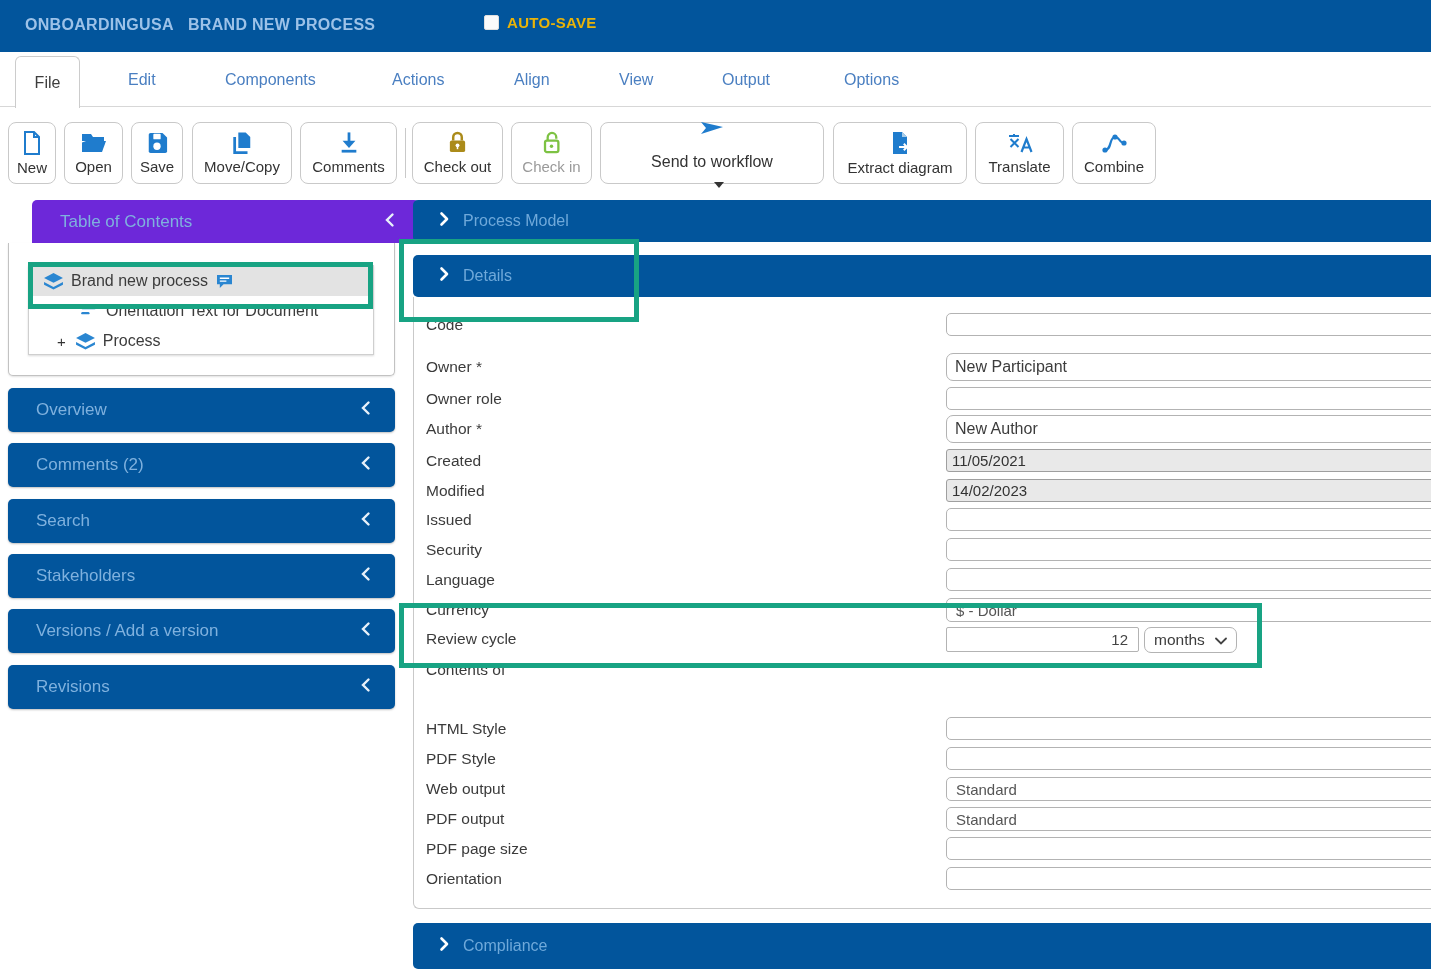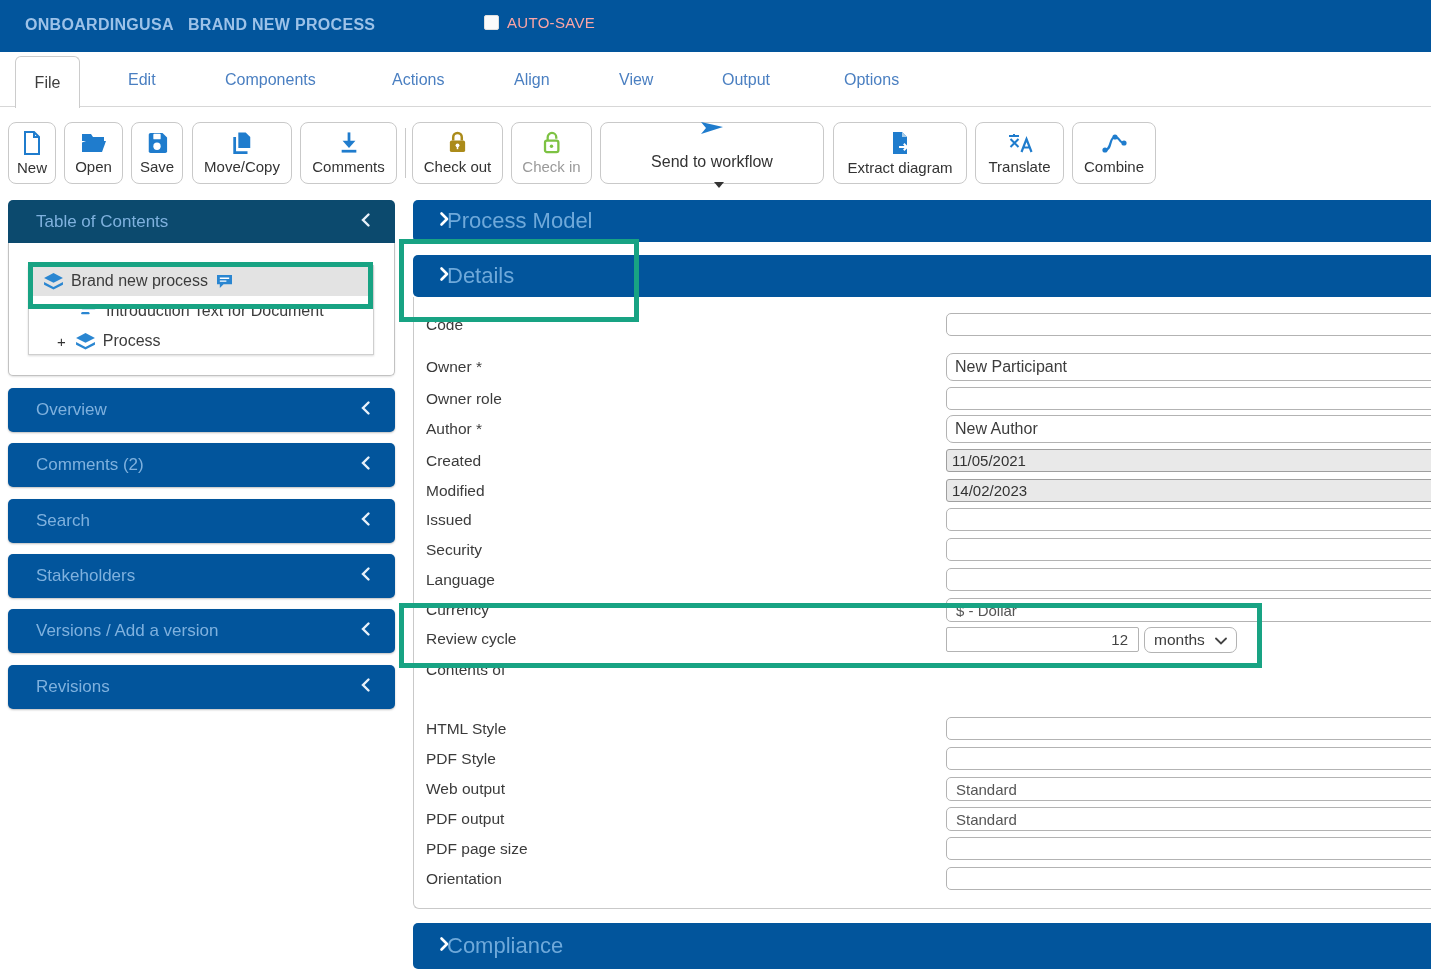--- a/index.html
+++ b/index.html
@@ -6,53 +6,53 @@
   html,body { background:#fff; }
   body { font-family:"Liberation Sans", sans-serif; }
   #canvas { position:relative; width:1431px; height:980px; overflow:hidden; background:#fff; }
 
   
   .topbar { position:absolute; left:0; top:0; width:100%; height:52px; background:#02559c; }
   .brand { position:absolute; left:25px; top:16px; font-size:16px; font-weight:bold; color:#9dc2e8; letter-spacing:.3px; }
   .doc-title { position:absolute; left:188px; top:16px; font-size:16px; font-weight:bold; color:#9dc2e8; letter-spacing:.3px; }
   .autosave { position:absolute; left:484px; top:14px; display:flex; align-items:center; gap:8px; }
   .autosave .cb { width:15px; height:15px; background:#fbfbfb; border:1px solid #e0e0e0; border-radius:2px; }
-  .autosave .cb-label { font-size:15px; font-weight:normal; color:#fca5a5; letter-spacing:.3px; }
+  .autosave .cb-label { font-size:15px; font-weight:bold; color:#eab308; letter-spacing:.3px; }
 
   
   .menubar { position:absolute; left:0; top:52px; width:100%; height:55px; background:#fff; border-bottom:1px solid #d7d7d7; }
   .menu-tab-file { position:absolute; left:15px; top:56px; width:65px; height:52px; background:#fff; border:1px solid #ccc; border-bottom:none; border-radius:6px 6px 0 0; display:flex; align-items:center; justify-content:center; font-size:16px; color:#3e3e3e; z-index:3; }
   .menu-item { position:absolute; top:71px; font-size:16px; color:#4a7fc1; cursor:default;text-align:right; }
 
   
   .toolbar { position:absolute; left:0; top:108px; width:100%; height:90px; background:#fff; }
   .tbtn { position:absolute; top:14px; height:62px; background:#fff; border:1px solid #c9c9c9; border-radius:8px; display:flex; flex-direction:column; align-items:center; justify-content:center; gap:1px; font-size:15px; color:#333; }
   .tbtn .lbl { line-height:17px; white-space:nowrap; }
   .tbtn.disabled .lbl { color:#9a9a9a; }
   .tsep { position:absolute; top:20px; left:405px; width:1px; height:50px; background:#c9c9c9; }
   .tbtn-wide { flex-direction:column; gap:12px; font-size:16px; }
   .caret-down { width:0; height:0; border-left:5px solid transparent; border-right:5px solid transparent; border-top:6px solid #333; margin-left:14px; }
 
   
-  .blue-bar { background:#0c4a6e; color:#7fb1de; }
+  .blue-bar { background:#6d28d9; color:#7fb1de;margin-left:24px; }
   .side-head { position:absolute; left:8px; width:387px; height:43px; border-radius:5px 5px 0 0; display:flex; align-items:center; }
   .side-panel-body { position:absolute; left:8px; top:243px; width:387px; height:133px; background:#fff; border:1px solid #c2c2c2; border-top:none; border-radius:0 0 5px 5px; box-shadow:0 1px 2px rgba(0,0,0,.12); }
   .side-bar { position:absolute; left:8px; width:387px; height:44px; background:#02559c; border-radius:5px; display:flex; align-items:center; box-shadow:0 1px 2px rgba(0,0,0,.25); }
   .bar-label { margin-left:28px; font-size:17px; color:#7fb1de; }
   .bar-chev { position:absolute; right:22px; top:50%; transform:translateY(-50%); }
 
   
   .tree-box { position:absolute; left:19px; top:22px; width:346px; height:90px; background:#fff; border:1px solid #cfcfcf; box-shadow:0 1px 2px rgba(0,0,0,.15); }
   .tree-row { position:relative; height:30px; display:flex; align-items:center; font-size:16px; color:#3c3c3c; }
   .tree-row.sel { background:#e3e3e3; }
   .tree-ic { display:inline-flex; margin-right:8px; }
 
   
   .sect-bar { position:absolute; left:413px; width:1018px; height:42px; background:#02559c; border-radius:5px 0 0 5px; display:flex; align-items:center; }
-  .sect-label { margin-left:34px; font-size:22px; color:#6fa9da; }
+  .sect-label { margin-left:50px; font-size:16px; color:#6fa9da; }
   .sect-chev { position:absolute; left:24px; top:50%; transform:translateY(-50%); }
 
   .details-panel { position:absolute; left:413px; top:297px; width:1018px; height:612px; background:#fff; border-left:1px solid #c9c9c9; border-bottom:1px solid #c9c9c9; border-radius:0 0 0 6px; }
   .frow { position:absolute; left:0; width:100%; height:28px; }
   .flabel { position:absolute; left:12px; top:3px; font-size:15.5px; color:#3b3b3b; white-space:nowrap; }
   .finput { position:absolute; left:532px; right:-14px; height:23px; border:1px solid #b3b3b3; border-radius:5px; background:#fff; font-family:"Liberation Sans",sans-serif; font-size:15px; color:#333; padding:0 8px; }
   .finput.tall { height:28px; border-radius:7px; font-size:16px; color:#3c3c3c; top:-2px; }
   .finput.dis { background:#e9e9e9; border:1px solid #9f9f9f; border-radius:3px; color:#333; padding:0 5px; }
   .fselect { position:absolute; left:532px; right:-14px; height:24px; border:1px solid #b3b3b3; border-radius:5px; background:#fff; display:flex; align-items:center; padding:0 9px; font-size:15px; color:#555; }
   .num-input { position:absolute; left:532px; width:193px; height:25px; border:1px solid #b3b3b3; border-radius:2px; background:#fff; font-family:"Liberation Sans",sans-serif; font-size:15px; color:#444; text-align:right; padding:0 10px; }
@@ -226,21 +226,21 @@
             </svg>
         </span>
       </div>
       <div class="tree-row" style="padding-left:52px">
         <span class="tree-ic">
           <svg width="17" height="11" viewBox="0 0 18 12">
               <rect x="0" y="1" width="16" height="2.6" rx="1.3" fill="#2a86d1"></rect>
               <rect x="0" y="6.5" width="9" height="2.6" rx="1.3" fill="#2a86d1"></rect>
             </svg>
         </span>
-        <span>Introduction Text for Document</span>
+        <span>Orientation Text for Document</span>
       </div>
       <div class="tree-row" style="padding-left:28px">
         <span style="margin-right:10px;font-size:15px;color:#333">+</span>
         <span class="tree-ic">
           <svg width="19" height="17" viewBox="0 0 20 18">
               <path d="M10 0 L20 5.2 10 10.4 0 5.2 Z" fill="#2a86d1"></path>
               <path d="M0 9.6 L10 14.8 20 9.6 20 12.4 10 17.6 0 12.4 Z" fill="#2a86d1"></path>
             </svg>
         </span>
         <span>Process</span>

